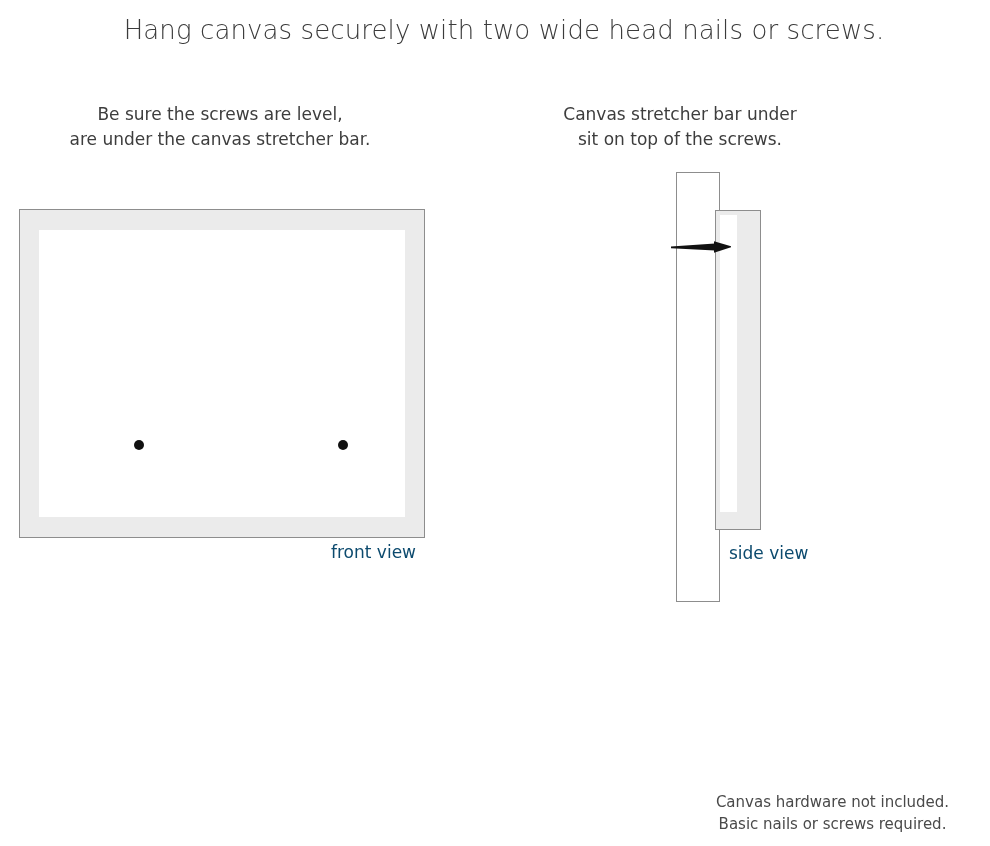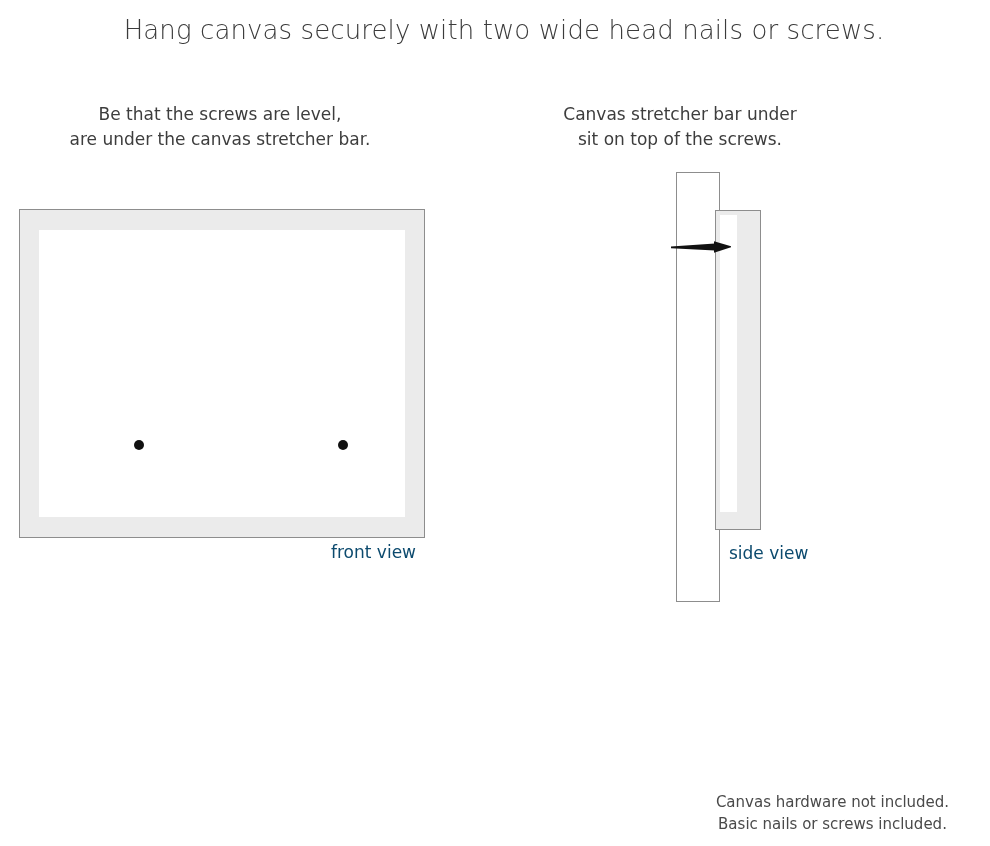--- a/index.html
+++ b/index.html
@@ -155,21 +155,21 @@
     white-space: nowrap;
   }
   .footer-line { display: block; }
 </style>
 </head>
 <body>
 
 <div class="abs" id="page-title">Hang canvas securely with two wide head nails or screws.</div>
 
 <div class="abs caption" id="caption-front">
-  <span class="caption-line">Be that the screws are level,</span>
+  <span class="caption-line">Be sure the screws are level,</span>
   <span class="caption-line">are under the canvas stretcher bar.</span>
 </div>
 
 <div class="abs caption" id="caption-side">
   <span class="caption-line">Canvas stretcher bar under</span>
   <span class="caption-line">sit on top of the screws.</span>
 </div>
 
 <div class="abs" id="front-view-diagram">
 
@@ -197,14 +197,14 @@
     <polygon points="0,7.6 0,9.2 44,11.6 44,4.6" fill="#111111"></polygon>
 
     <polygon points="43,2.2 43,13.8 60,8.2 60,7.2" fill="#111111"></polygon>
   </svg>
 </div>
 
 <div class="abs view-label" id="label-side-view">side view</div>
 
 <div class="abs" id="footer-note">
   <span class="footer-line">Canvas hardware not included.</span>
-  <span class="footer-line">Basic nails or screws included.</span>
+  <span class="footer-line">Basic nails or screws required.</span>
 </div>
 
 </body></html>

